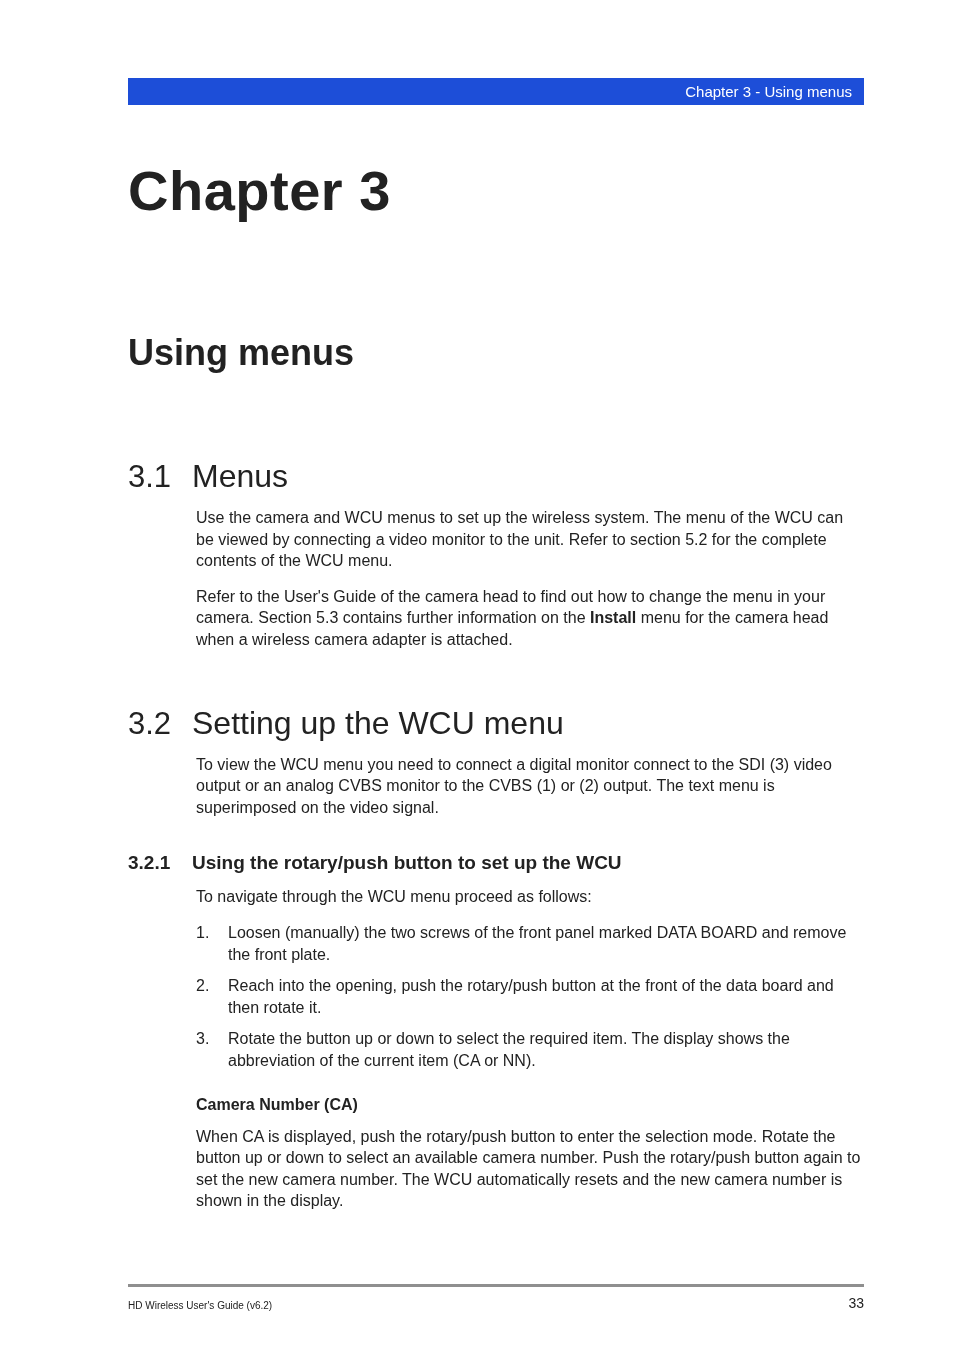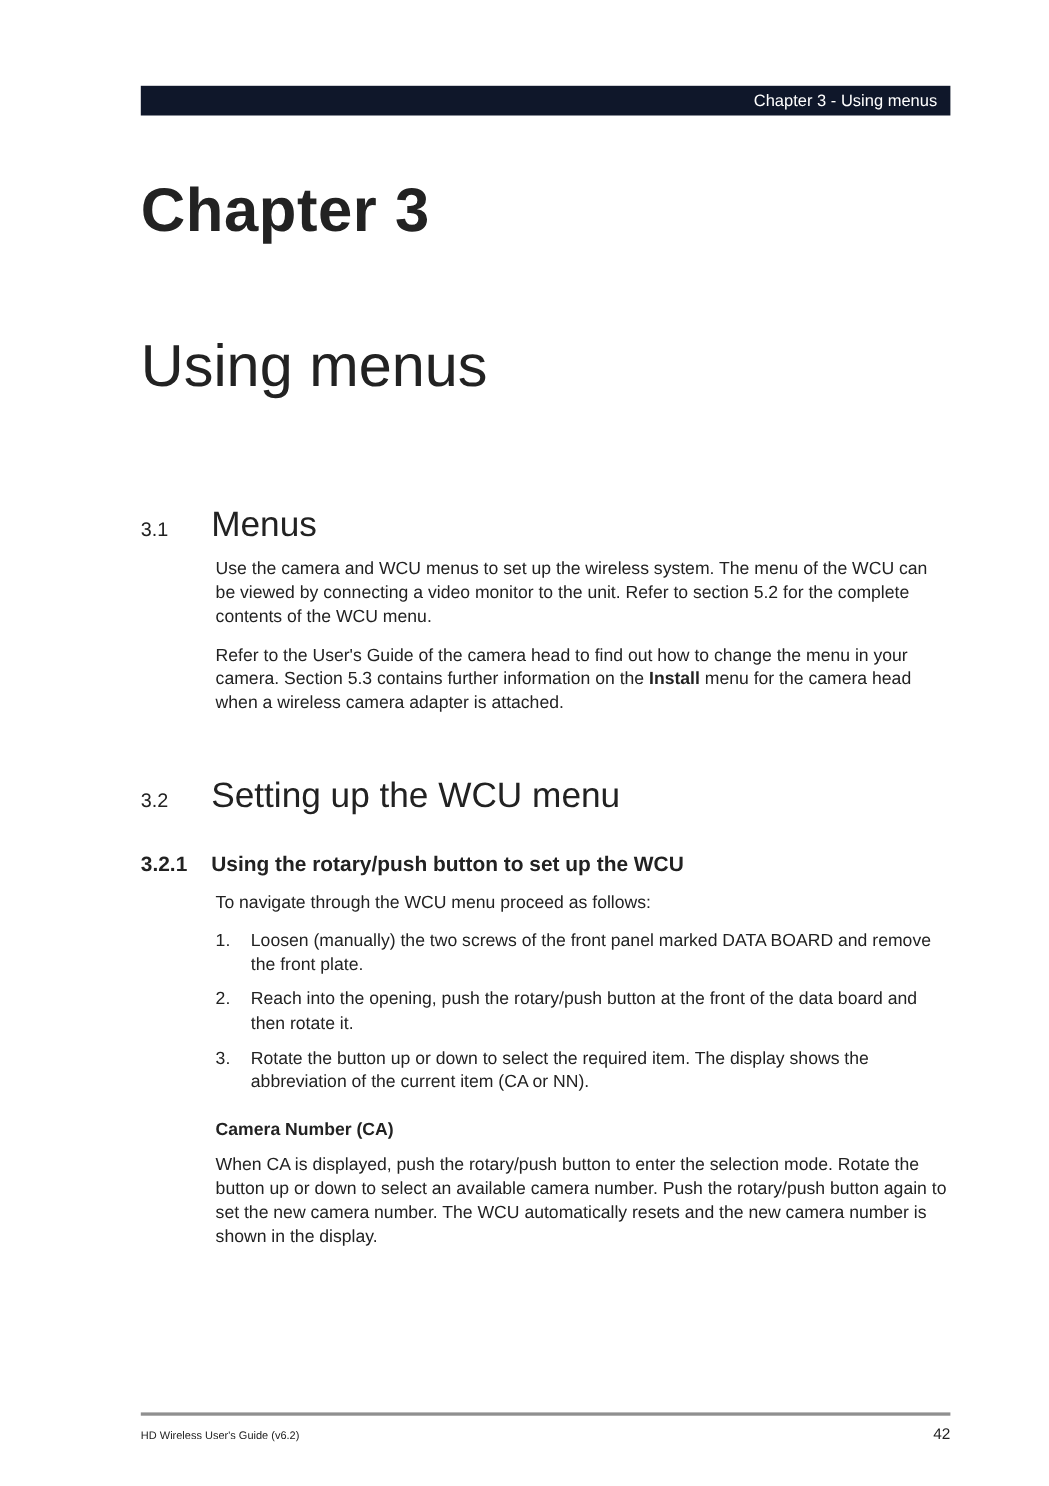--- a/index.html
+++ b/index.html
@@ -15,60 +15,60 @@
     position: relative;
     box-sizing: border-box;
     padding: 0 90px;
   }
   .header-bar {
     position: absolute;
     top: 78px;
     left: 128px;
     right: 90px;
     height: 27px;
-    background: #0f172a;
+    background: #1d4ed8;
     color: #ffffff;
     font-size: 15px;
     display: flex;
     align-items: center;
     justify-content: flex-end;
     padding-right: 12px;
     box-sizing: border-box;
   }
   .chapter-title {
     position: absolute;
     top: 158px;
     left: 128px;
     font-size: 56px;
     font-weight: 900;
     letter-spacing: 0.5px;
   }
   .chapter-subtitle {
     position: absolute;
-    top: 302px;
-    left: 128px;
-    font-size: 54px;
-    font-weight: 400;
+    top: 332px;
+    left: 128px;
+    font-size: 36px;
+    font-weight: 700;
   }
   .content {
     position: absolute;
     top: 458px;
     left: 128px;
     right: 90px;
   }
   .section {
     margin-bottom: 54px;
   }
   .section-heading {
     display: flex;
     align-items: baseline;
     margin-bottom: 12px;
   }
   .sec-num {
-    font-size: 18px;
+    font-size: 31px;
     font-weight: 400;
     width: 64px;
     flex: 0 0 64px;
   }
   .sec-title {
     font-size: 32px;
     font-weight: 400;
   }
   .subsection-heading {
     display: flex;
@@ -164,20 +164,23 @@
         <p class="body">
           <span>Refer to the User's Guide of the camera head to find out how to change the menu in your camera. Section 5.3 contains further information on the </span><span class="bold-inline">Install</span><span> menu for the camera head when a wireless camera adapter is attached.</span>
         </p>
       </div>
     </div>
 
     <div class="section">
       <div class="section-heading">
         <div class="sec-num">3.2</div>
         <div class="sec-title">Setting up the WCU menu</div>
+      </div>
+      <div class="body-indent">
+        <p class="body">To view the WCU menu you need to connect a digital monitor connect to the SDI (3) video output or an analog CVBS monitor to the CVBS (1) or (2) output. The text menu is superimposed on the video signal.</p>
       </div>
 
       <div class="subsection-heading">
         <div class="sub-num">3.2.1</div>
         <div class="sub-title">Using the rotary/push button to set up the WCU</div>
       </div>
       <div class="body-indent">
         <p class="body">To navigate through the WCU menu proceed as follows:</p>
 
         <div class="ol">
@@ -198,15 +201,15 @@
 
         <div class="run-in-heading">Camera Number (CA)</div>
         <p class="body">When CA is displayed, push the rotary/push button to enter the selection mode. Rotate the button up or down to select an available camera number. Push the rotary/push button again to set the new camera number. The WCU automatically resets and the new camera number is shown in the display.</p>
       </div>
     </div>
 
   </div>
 
   <div class="footer-rule"></div>
   <div class="footer-left">HD Wireless User's Guide (v6.2)</div>
-  <div class="footer-right">42</div>
+  <div class="footer-right">33</div>
 
 </div>
 
 </body></html>

